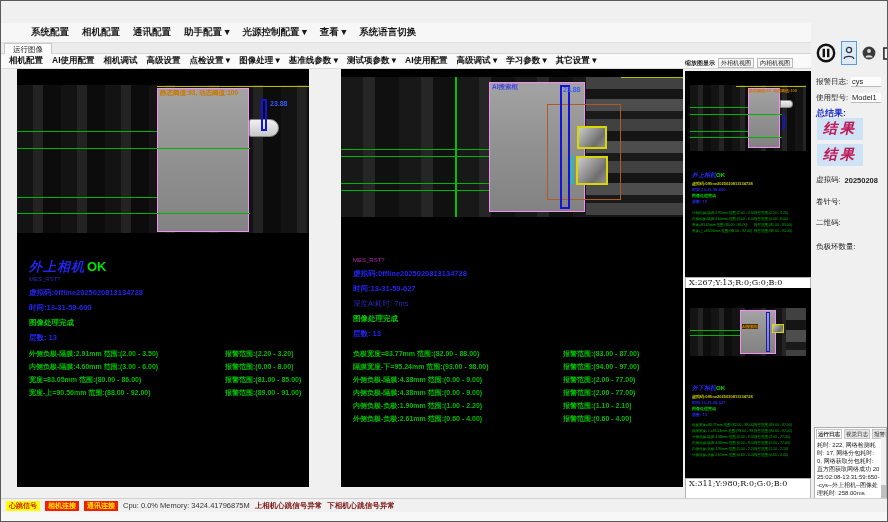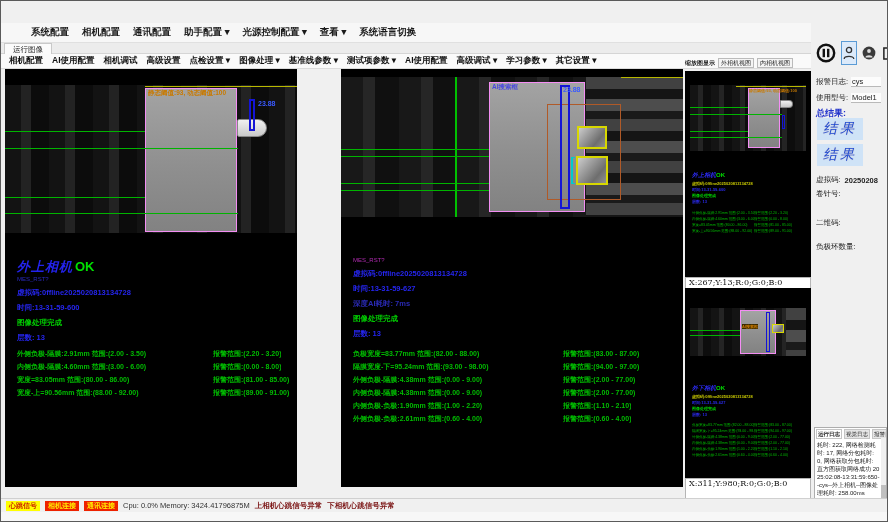--- a/index.html
+++ b/index.html
@@ -13,21 +13,21 @@
   .win-controls{right:5px;top:4px;display:flex;gap:11px;font-size:9px;color:#444;}
   .win-controls span{cursor:default;}
   .menubar{left:0;top:22px;width:810px;height:20px;background:#f7f7f7;border-bottom:1px solid #e0e0e0;display:flex;align-items:center;gap:13px;padding-left:30px;font-size:9.5px;font-weight:bold;color:#1a1a1a;}
   .logo{left:5px;top:25px;width:20px;height:15px;}
   .tabstrip{left:0;top:42px;width:810px;height:11px;background:#ececec;border-bottom:1px solid #d5d5d5;}
   .run-tab{left:3px;top:0;height:11px;padding:1px 8px;background:#fbfbfb;border:1px solid #c9c9c9;border-bottom:none;font-size:7.5px;color:#222;}
   .toolbar{left:0;top:53px;width:810px;height:15px;background:#fafafa;border-bottom:1px solid #dcdcdc;display:flex;align-items:center;gap:9px;padding-left:8px;font-size:8.5px;font-weight:bold;color:#111;white-space:nowrap;}
 
   
   .cam{background:#000;overflow:hidden;}
-  #cam-left{left:4px;top:68px;width:292px;height:418px;}
+  #cam-left{left:16px;top:68px;width:292px;height:418px;}
   #cam-mid{left:340px;top:68px;width:342px;height:418px;}
   .cam-footer{background:#fff;height:26px;font-family:"DejaVu Serif",serif;font-size:8px;color:#111;padding:0 3px;border:1px solid #b5b5b5;line-height:10px;}
   #footer-left{left:8px;top:486px;width:330px;}
   #footer-mid{left:340px;top:486px;width:342px;}
 
   .cam-img{overflow:hidden;}
   .img-l{left:0;top:16px;width:330px;height:148px;background:repeating-linear-gradient(90deg,#131313 0 16px,#232323 16px 26px,#0c0c0c 26px 44px);}
   .img-m{left:0;top:8px;width:342px;height:140px;background:repeating-linear-gradient(90deg,#181818 0 22px,#262626 22px 34px,#101010 34px 58px);}
   .machinery{background:repeating-linear-gradient(180deg,#414141 0 12px,#151515 12px 22px,#4d4d4d 22px 34px,#1a1a1a 34px 42px);}
   .film{border:1px solid #f48ef4;background:linear-gradient(180deg,#a3a3a3,#8f8f8f 55%,#828282);}
@@ -45,21 +45,21 @@
 
   
   .result{left:12px;width:318px;color:#ddd;}
   .r-title{white-space:nowrap;}
   .cam-name{font-size:13px;font-weight:bold;font-style:italic;color:#2323ee;letter-spacing:1px;}
   .ok-text{font-size:13px;font-weight:bold;color:#00e000;margin-left:2px;}
   .mes{font-size:6px;color:#2a2ac0;line-height:7px;}
   .mes.m{color:#b02bb0;}
   .iline{font-size:7.5px;font-weight:bold;color:#2525ee;margin-top:5px;white-space:nowrap;}
   .gdone{font-size:7.5px;font-weight:bold;color:#00cc00;margin-top:5px;}
-  .nline{font-size:7.5px;font-weight:bold;color:#2a2ab4;margin-top:5px;white-space:nowrap;}
+  .nline{font-size:7.5px;font-weight:normal;color:#2a2ab4;margin-top:5px;white-space:nowrap;}
   .rows{left:12px;width:320px;}
   .mrow{display:flex;height:13px;font-size:7px;font-weight:bold;color:#00bb00;white-space:nowrap;}
   .mrow .c1{width:196px;overflow:hidden;}
   .mrow .c2{overflow:hidden;}
 
   
   .mini-tabs{left:684px;top:55px;width:126px;height:14px;display:flex;align-items:center;gap:3px;font-size:6px;color:#222;}
   .mini-tabs .lbl{font-weight:bold;}
   .mini-tabs .mtab{border:1px solid #bbb;background:#f5f5f5;padding:0 2px;line-height:8px;}
   .mini{background:#000;overflow:hidden;}
@@ -80,21 +80,21 @@
 
   
   .sidebar{left:812px;top:24px;width:76px;height:473px;background:#f0f0f0;}
   .side-btns{left:2px;top:15px;display:flex;gap:4px;align-items:center;}
   .sbtn{width:16px;height:24px;display:flex;align-items:center;justify-content:center;background:#f0f0f0;border:1px solid transparent;}
   .sbtn.big{width:22px;height:26px;}
   .sbtn.sel{border:1px solid #5b9bd5;background:#dceafa;}
   .frow{left:3px;display:flex;align-items:center;font-size:7.5px;color:#222;white-space:nowrap;}
   .frow .fval{margin-left:3px;min-width:30px;border-bottom:1px solid #b9b9b9;background:#fcfcfc;padding:0 1px;font-size:7.5px;color:#222;}
   .total-label{left:3px;font-size:9px;font-weight:bold;color:#2233cc;}
-  .resbox{left:4px;width:46px;height:22px;background:#cfe3f7;display:flex;align-items:center;justify-content:center;font-size:14px;font-weight:normal;font-style:italic;letter-spacing:3px;color:#1d4ed8;text-shadow:0 0 1px #caa;}
+  .resbox{left:4px;width:46px;height:22px;background:#cfe3f7;display:flex;align-items:center;justify-content:center;font-size:14px;font-weight:bold;font-style:italic;letter-spacing:3px;color:#be185d;text-shadow:0 0 1px #caa;}
   .slabel{left:3px;font-size:7.5px;color:#222;white-space:nowrap;}
 
   
   .log{left:813px;top:426px;width:73px;height:74px;background:#ffffff;border:1px solid #adadad;overflow:hidden;}
   .log-tabs{display:flex;gap:2px;padding:1px;font-size:5.5px;color:#222;}
   .log-tab{background:#e6e6e6;border:1px solid #c5c5c5;padding:0 1px;line-height:8px;white-space:nowrap;}
   .log-tab.sel{background:#fff;font-weight:bold;}
   .log-body{padding:1px 6px 1px 2px;font-size:6px;line-height:8px;color:#222;word-break:break-all;}
   .log-scroll{position:absolute;right:0;top:10px;width:5px;height:63px;background:#f0f0f0;}
   .log-thumb{position:absolute;right:0;bottom:2px;width:5px;height:14px;background:#c0c0c0;}
@@ -373,21 +373,21 @@
       <span>使用型号:</span>
       <span class="fval">Model1</span>
     </div>
     <div class="abs total-label" style="top:82px;">总结果:</div>
     <div class="abs resbox" style="top:93px;">结果</div>
     <div class="abs resbox" style="top:119px;">结果</div>
     <div class="abs frow" style="top:150px;">
       <span>虚拟码:</span>
       <span class="fval" style="border-bottom:none;background:none;font-weight:bold;">20250208</span>
     </div>
-    <div class="abs slabel" style="top:164px;font-family:Liberation Serif, serif;">卷针号:</div>
+    <div class="abs slabel" style="top:172px;font-family:Liberation Serif, serif;">卷针号:</div>
     <div class="abs slabel" style="top:193px;">二维码:</div>
     <div class="abs slabel" style="top:217px;">负极环数量:</div>
   </div>
 
   <div class="abs log">
     <div class="log-tabs">
       <span class="log-tab sel">运行日志</span>
       <span class="log-tab">视觉日志</span>
       <span class="log-tab">报警日志</span>
     </div>

